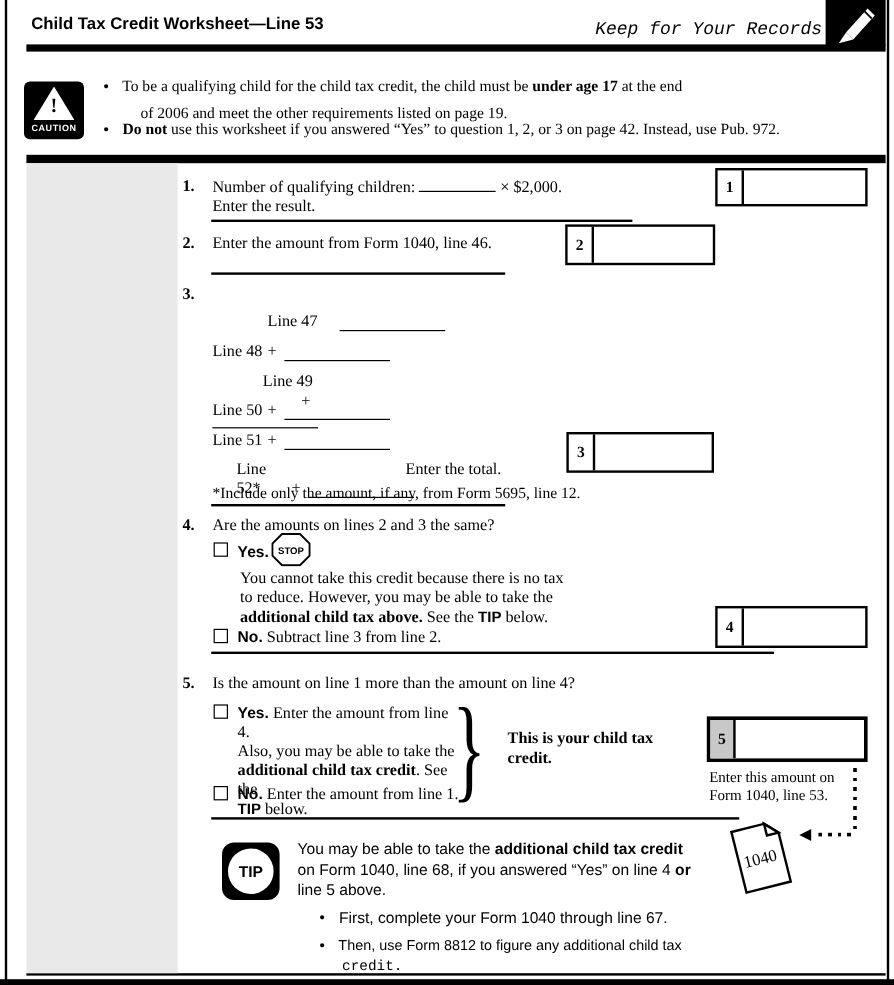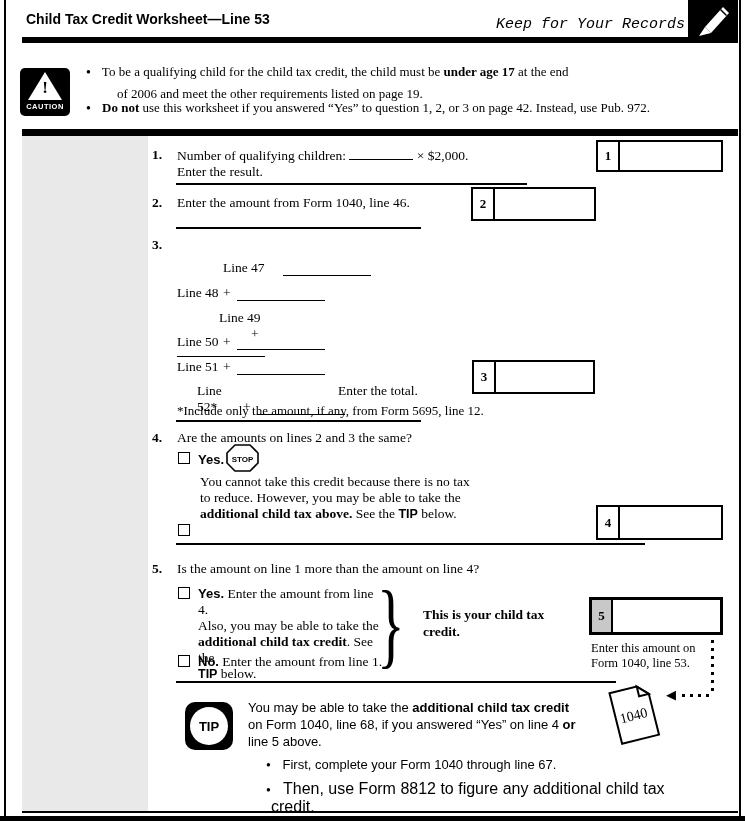--- a/index.html
+++ b/index.html
@@ -164,20 +164,23 @@
       <polygon points="9,1 24,1 32,9 32,19 24,27 9,27 1,19 1,9" fill="#fff" stroke="#000" stroke-width="1.6"></polygon>
       <text x="16.5" y="17.5" text-anchor="middle" font-family="Liberation Sans, sans-serif" font-size="8" font-weight="bold">STOP</text>
     </svg>
   </div>
   <div class="abs body-text" style="left:200px;top:474px;">
     <span>You cannot take this credit because there is no tax</span><br>
     <span>to reduce. However, you may be able to take the</span><br>
     <span class="b">additional child tax above.</span><span> See the </span><span class="b sans" style="font-size:12.5px;">TIP</span><span> below.</span>
   </div>
   <div class="cb" style="left:178px;top:524px;"></div>
+  <div class="abs body-text" style="left:198px;top:523px;">
+    <span class="cb-label">No.</span><span> Subtract line 3 from line 2.</span>
+  </div>
   <div class="ansbox" style="left:596px;top:505px;width:127px;height:35px;">
     <div class="albl">4</div>
     <div class="aval"></div>
   </div>
   <div class="hr" style="left:176px;top:543px;width:469px;"></div>
 
   <div class="itemnum" style="left:152px;top:561px;">5.</div>
   <div class="abs body-text" style="left:177px;top:561px;">Is the amount on line 1 more than the amount on line 4?</div>
 
   <div class="cb" style="left:178px;top:587px;"></div>
@@ -216,23 +219,23 @@
     </div>
   </div>
   <div class="abs sans" style="left:248px;top:699px;font-size:13px;line-height:17px;">
     <span>You may be able to take the </span><span class="b">additional child tax credit</span><br>
     <span>on Form 1040, line 68, if you answered “Yes” on line 4 </span><span class="b">or</span><br>
     <span>line 5 above.</span>
   </div>
   <div class="abs sans bullet" style="left:266px;top:757px;font-size:13px;line-height:15px;">
     <span>First, complete your Form 1040 through line 67.</span>
   </div>
-  <div class="abs sans bullet" style="left:266px;top:781px;font-size:16px;line-height:15px;">
+  <div class="abs sans bullet" style="left:266px;top:781px;font-size:12px;line-height:15px;">
     <span>Then, use Form 8812 to figure any additional child tax</span><br>
-    <span style="margin-left:5px;">credit.</span>
+    <span style="margin-left:19px;font-family:Liberation Mono, monospace;">credit.</span>
   </div>
 
   <div class="abs" style="left:602px;top:678px;">
     <svg width="64" height="70" viewBox="0 0 64 70">
       <g transform="rotate(-14 32 35)">
         <path d="M13 10 L41 10 L51 20 L51 62 L13 62 Z" fill="#fff" stroke="#000" stroke-width="2"></path>
         <path d="M41 10 L41 20 L51 20 Z" fill="#fff" stroke="#000" stroke-width="2"></path>
         <text x="31" y="42" text-anchor="middle" font-family="Liberation Serif, serif" font-size="14">1040</text>
       </g>
     </svg>

